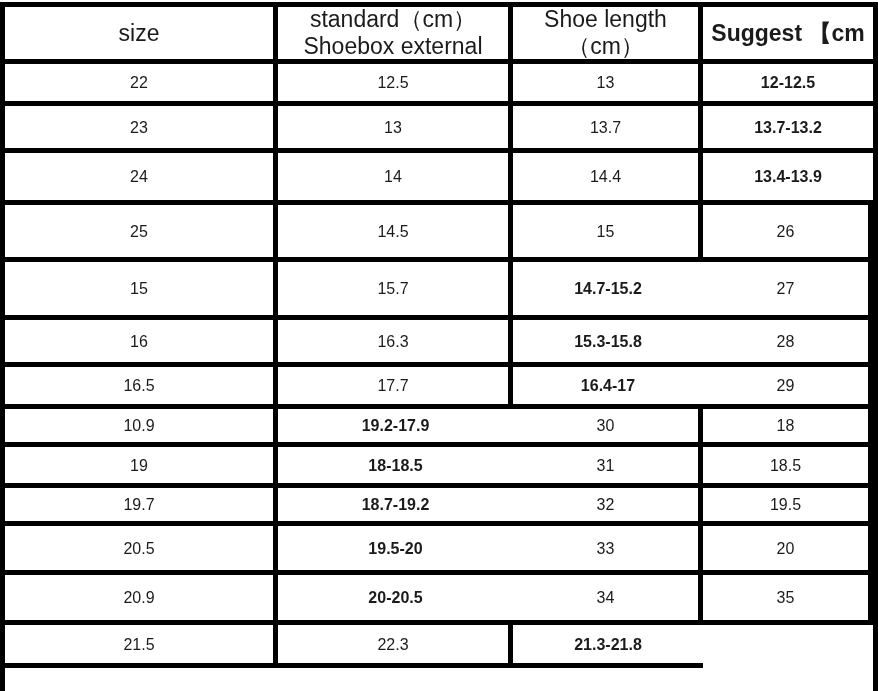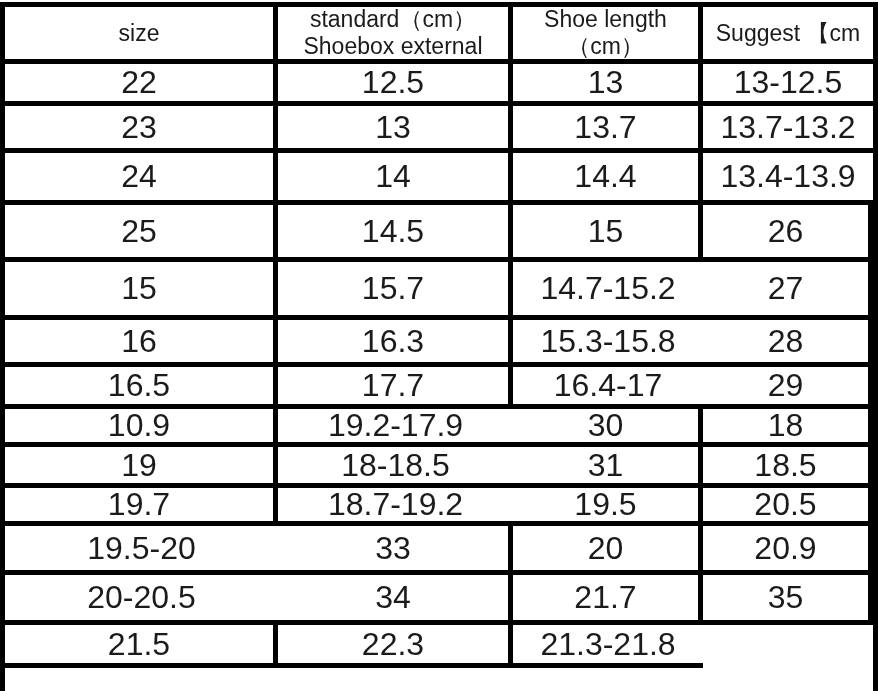--- a/index.html
+++ b/index.html
@@ -25,28 +25,28 @@
     background: #ffffff;
   }
   .cell {
     box-sizing: border-box;
     border-right: 5px solid #000000;
     border-bottom: 5px solid #000000;
     display: flex;
     flex-direction: column;
     align-items: center;
     justify-content: center;
-    font-size: 32px;
+    font-size: 16px;
     line-height: 27px;
     color: #1b1b1b;
     text-align: center;
     white-space: nowrap;
     overflow: hidden;
   }
-  .cell.col4 { border-right: none; }
+  .cell.col4 { border-right: none; font-weight: bold; }
   .cell.header { font-size: 23px; }
 </style>
 </head>
 <body>
 
 <div class="size-table">
 
   <div class="cell header">
     <div>size</div>
   </div>
@@ -58,21 +58,21 @@
     <div>Shoe length</div>
     <div>（cm）</div>
   </div>
   <div class="cell header col4">
     <div>Suggest 【cm</div>
   </div>
 
   <div class="cell">22</div>
   <div class="cell">12.5</div>
   <div class="cell">13</div>
-  <div class="cell col4">13-12.5</div>
+  <div class="cell col4">12-12.5</div>
 
   <div class="cell">23</div>
   <div class="cell">13</div>
   <div class="cell">13.7</div>
   <div class="cell col4">13.7-13.2</div>
 
   <div class="cell">24</div>
   <div class="cell">14</div>
   <div class="cell">14.4</div>
   <div class="cell col4">13.4-13.9</div>
@@ -103,30 +103,30 @@
   <div class="cell">30</div>
   <div class="cell">18</div>
   <div class="cell">19</div>
   <div class="cell col4">18-18.5</div>
 
   <div class="cell">31</div>
   <div class="cell">18.5</div>
   <div class="cell">19.7</div>
   <div class="cell col4">18.7-19.2</div>
 
+  <div class="cell">32</div>
   <div class="cell">19.5</div>
   <div class="cell">20.5</div>
   <div class="cell col4">19.5-20</div>
 
   <div class="cell">33</div>
   <div class="cell">20</div>
   <div class="cell">20.9</div>
   <div class="cell col4">20-20.5</div>
 
   <div class="cell">34</div>
-  <div class="cell">21.7</div>
 
   <div class="cell">35</div>
   <div class="cell">21.5</div>
   <div class="cell">22.3</div>
   <div class="cell col4">21.3-21.8</div>
 
 </div>
 
 </body></html>

